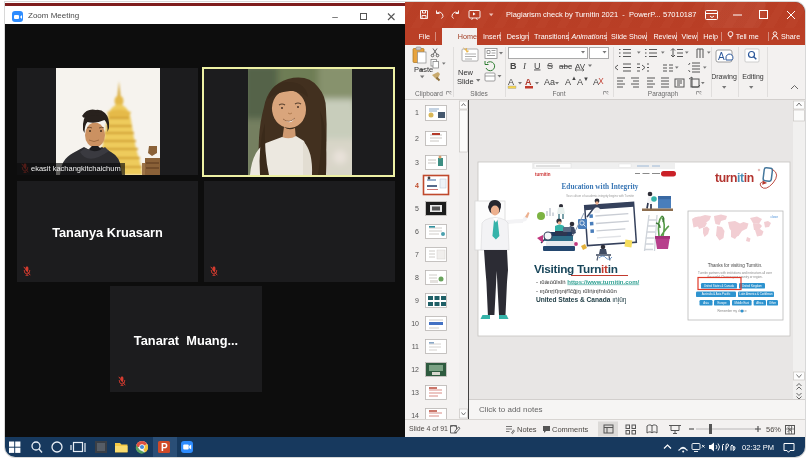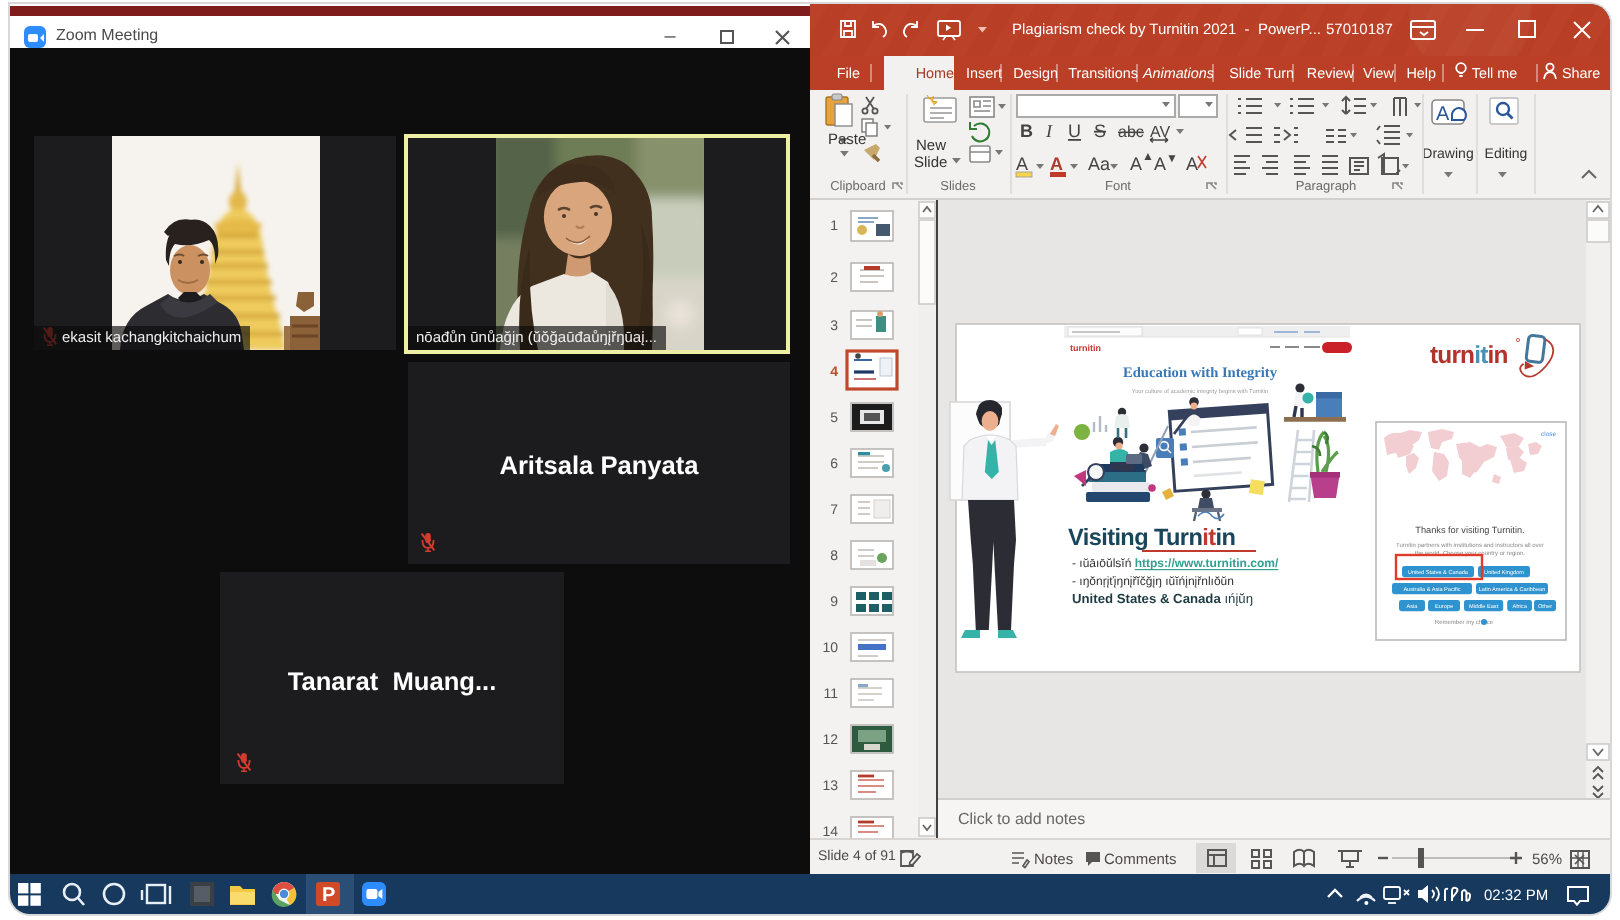--- a/index.html
+++ b/index.html
@@ -1,21 +1,21 @@
 <!DOCTYPE html>
 <html><head>
 <meta charset="utf-8">
 <style>
 * { margin:0; padding:0; box-sizing:border-box; }
 html,body { width:810px; height:460px; background:#fff; font-family:"Liberation Sans",sans-serif; overflow:hidden; }
 #screen { position:absolute; left:5px; top:2px; width:800px; height:455px; border-radius:0 10px 10px 10px; overflow:hidden; background:#fff; box-shadow:0 0 0 1px #d8d8d8; }
 
 
 #zoomwin { position:absolute; left:0; top:0; width:400px; height:435px; }
-#ztitle { position:absolute; left:0; top:1px; width:400px; height:21px; background:#fff; border-top:5px solid #7f1d1d; }
+#ztitle { position:absolute; left:0; top:1px; width:400px; height:21px; background:#fff; border-top:3px solid #7f1d1d; }
 #ztitle .zicon { position:absolute; left:7px; top:5px; width:11px; height:11px; background:#2D8CFF; border-radius:3px; }
 #ztitle .zicon:before { content:""; position:absolute; left:2px; top:3.5px; width:5px; height:4px; background:#fff; border-radius:1px; }
 #ztitle .zicon:after { content:""; position:absolute; right:1px; top:3.5px; border-top:2px solid transparent; border-bottom:2px solid transparent; border-right:2.5px solid #fff; }
 #ztitle .ztext { position:absolute; left:23px; top:5px; font-size:8px; color:#4a4a4a; }
 #ztitle .zctl { position:absolute; top:0; height:21px; color:#555; font-size:10px; line-height:21px; text-align:center; width:28px; }
 #zvideo { position:absolute; left:0; top:22px; width:400px; height:413px; background:#0d0d0d; }
 .vtile { position:absolute; background:#1c1c1e;text-decoration:underline; }
 .vname { position:absolute; color:#fff; font-weight:bold; font-size:12.8px; width:100%; text-align:center; }
 .vlabel { position:absolute; left:0; bottom:0; background:rgba(10,10,10,.65); color:#eee; font-size:7.5px; line-height:12px; padding:0 4px; white-space:nowrap; }
 .micico { position:absolute; width:8px; height:10px; }
@@ -127,31 +127,35 @@
           <path d="M40 44 q2 2 4 0" stroke="#b07c50" stroke-width="1" fill="none"></path>
           <path d="M35 50 q6 5 12 -1 q-5 8 -12 1 z" fill="#fff"></path>
           <path d="M35 50 q6 5 12 -1" stroke="#8a5a38" stroke-width="0.8" fill="none"></path>
 
           <path d="M36 58 q5 4 11 1 l1 12 -14 1 z" fill="#cf9a71"></path>
           <path d="M2 106 q2 -24 16 -32 l16 -6 q8 3 14 -1 l8 5 q6 14 6 34 z" fill="#ece8e0"></path>
           <path d="M55 72 q10 10 9 34 l-9 0 z" fill="#e2ddd2"></path>
 
           <path d="M12 106 q-2 -30 5 -52 q-1 30 4 52 z M70 106 q6 -40 2 -64 q8 16 6 64 z" fill="#3a2a1a"></path>
         </svg>
-        <div class="vlabel" style="max-width:150px; overflow:hidden;">nōađůn ūnůağįn (ŭŏğaūđaůŋįřŋūaį...</div>
       </div>
 
-      <div class="vtile" style="left:199px; top:157px; width:191px; height:101px;">
-        <div class="vname" style="top:44px;">Aritsala Panyata</div>
+      <div class="vtile" style="left:12px; top:157px; width:181px; height:101px;">
+        <div class="vname" style="top:44px;">Tananya Kruasarn</div>
         <svg class="micico" style="left:6px; bottom:6px;" width="8" height="10" viewBox="0 0 8 10">
             <use href="#micuse"></use>
           </svg>
       </div>
-
-      <div class="vtile" style="left:105px; top:262px; width:172px; height:106px;">
+      <div class="vtile" style="left:199px; top:157px; width:191px; height:101px;">
+        <svg class="micico" style="left:6px; bottom:6px;" width="8" height="10" viewBox="0 0 8 10">
+            <use href="#micuse"></use>
+          </svg>
+      </div>
+
+      <div class="vtile" style="left:105px; top:262px; width:152px; height:106px;">
         <div class="vname" style="top:47px;">Tanarat&nbsp; Muang...</div>
         <svg class="micico" style="left:8px; bottom:6px;" width="8" height="10" viewBox="0 0 8 10">
             <use href="#micuse"></use>
           </svg>
       </div>
       <svg width="0" height="0" style="position:absolute">
           <defs>
             <g id="micuse">
         <rect x="2.6" y="0.5" width="2.8" height="5" rx="1.4" fill="#d43b2f"></rect>
         <path d="M1.2 4 q0 4 2.8 4 q2.8 0 2.8 -4 M4 8 v1.5 M2.5 9.7 h3" stroke="#d43b2f" stroke-width="0.9" fill="none"></path>
@@ -191,21 +195,21 @@
       <span style="position:absolute;left:101px;top:8px;font-size:7.5px;color:#fff;white-space:nowrap;">Plagiarism check by Turnitin 2021&nbsp; -&nbsp; PowerP...</span>
       <span style="position:absolute;left:258px;top:8px;font-size:7.5px;color:#fff;">57010187</span>
     </div>
     <div id="ptabs">
       <div class="tab" style="left:5px;width:20px;">File</div>
       <div class="tab sel" style="left:37px;width:35px;">Home</div>
       <div class="tab" style="left:72px;width:24px;">Insert</div>
       <div class="tab" style="left:96px;width:28px;">Design</div>
       <div class="tab" style="left:124px;width:40px;">Transitions</div>
       <div class="tab" style="left:164px;width:38px;font-style:italic;">Animations</div>
-      <div class="tab" style="left:202px;width:40px;">Slide Turn</div>
+      <div class="tab" style="left:202px;width:40px;">Slide Show</div>
       <div class="tab" style="left:242px;width:30px;">Review</div>
       <div class="tab" style="left:272px;width:20px;">View</div>
       <div class="tab" style="left:293px;width:20px;">Help</div>
       <div class="tab" style="left:322px;width:42px;text-align:left;"><svg width="7" height="9" viewBox="0 0 7 9" style="vertical-align:-1px">
             <circle cx="3.5" cy="3" r="2.4" fill="none" stroke="#fff" stroke-width="0.9"></circle>
             <path d="M2.5 5.5 h2 M2.7 7 h1.6" stroke="#fff" stroke-width="0.9"></path>
           </svg> Tell me</div>
       <div class="tab" style="left:366px;width:34px;text-align:left;"><svg width="8" height="9" viewBox="0 0 8 9" style="vertical-align:-1px">
             <circle cx="4" cy="2.6" r="1.8" fill="none" stroke="#fff" stroke-width="0.9"></circle>
             <path d="M1 8.5 q0.5 -3.5 3 -3.5 q2.5 0 3 3.5" fill="none" stroke="#fff" stroke-width="0.9"></path>

